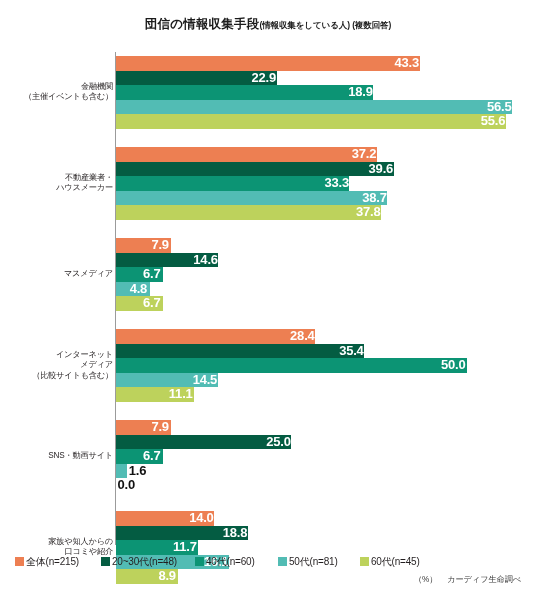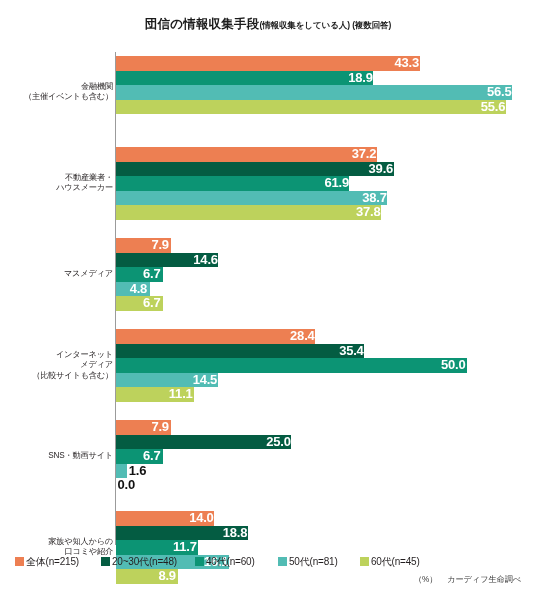--- a/index.html
+++ b/index.html
@@ -159,20 +159,24 @@
           <div class="cat-label" style="top: 25.75px;">
             <div>金融機関</div>
             <div>（主催イベントも含む）</div>
           </div>
           <div class="bars">
             <div class="bar-row">
               <div class="bar" style="width: 303.533px; background: rgb(237, 127, 82);"></div>
               <div class="bar-val" style="left: 278.533px;">43.3</div>
             </div>
             <div class="bar-row">
+              <div class="bar" style="width: 160.529px; background: rgb(4, 92, 66);"></div>
+              <div class="bar-val" style="left: 135.529px;">22.9</div>
+            </div>
+            <div class="bar-row">
               <div class="bar" style="width: 257.267px; background: rgb(12, 148, 116);"></div>
               <div class="bar-val" style="left: 232.267px;">18.9</div>
             </div>
             <div class="bar-row">
               <div class="bar" style="width: 396.065px; background: rgb(82, 188, 180);"></div>
               <div class="bar-val" style="left: 371.065px;">56.5</div>
             </div>
             <div class="bar-row">
               <div class="bar" style="width: 389.756px; background: rgb(189, 210, 92);"></div>
               <div class="bar-val" style="left: 364.756px;">55.6</div>
@@ -188,21 +192,21 @@
             <div class="bar-row">
               <div class="bar" style="width: 260.772px; background: rgb(237, 127, 82);"></div>
               <div class="bar-val" style="left: 235.772px;">37.2</div>
             </div>
             <div class="bar-row">
               <div class="bar" style="width: 277.596px; background: rgb(4, 92, 66);"></div>
               <div class="bar-val" style="left: 252.596px;">39.6</div>
             </div>
             <div class="bar-row">
               <div class="bar" style="width: 233.433px; background: rgb(12, 148, 116);"></div>
-              <div class="bar-val" style="left: 208.433px;">61.9</div>
+              <div class="bar-val" style="left: 208.433px;">33.3</div>
             </div>
             <div class="bar-row">
               <div class="bar" style="width: 271.287px; background: rgb(82, 188, 180);"></div>
               <div class="bar-val" style="left: 246.287px;">38.7</div>
             </div>
             <div class="bar-row">
               <div class="bar" style="width: 264.978px; background: rgb(189, 210, 92);"></div>
               <div class="bar-val" style="left: 239.978px;">37.8</div>
             </div>
           </div>

